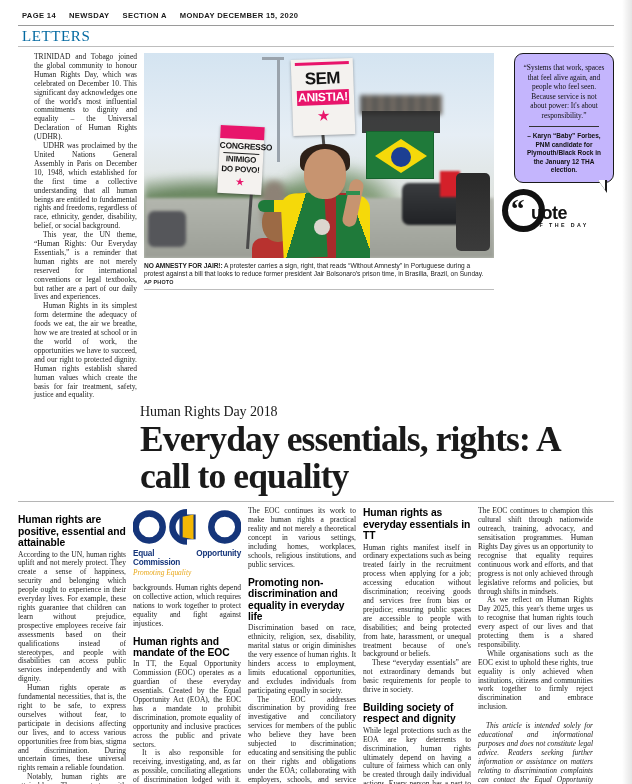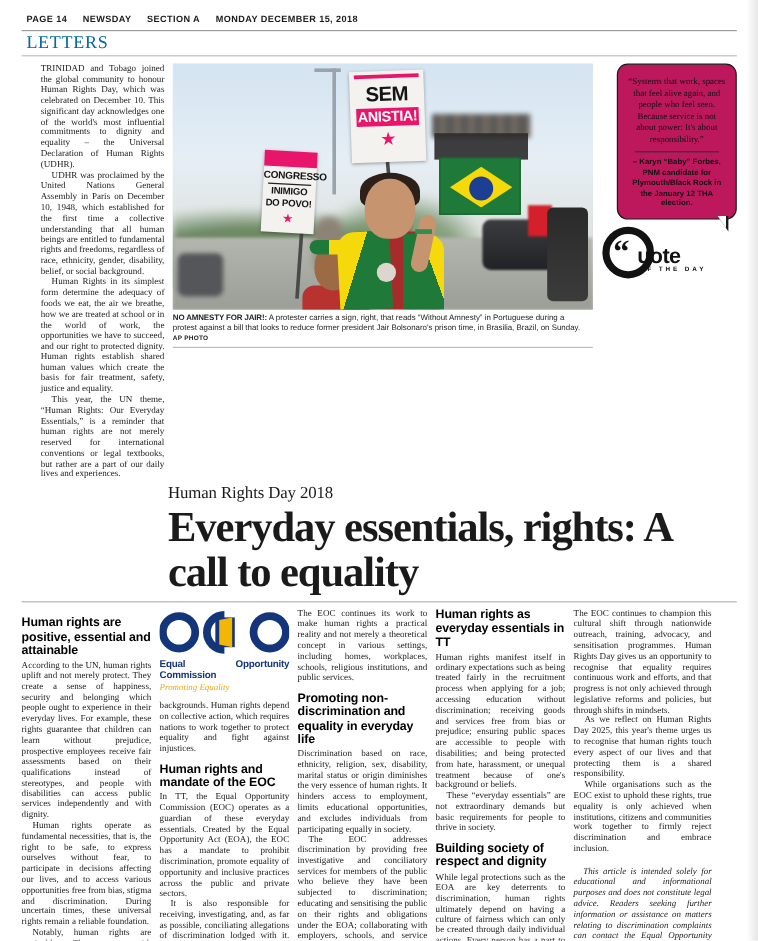--- a/index.html
+++ b/index.html
@@ -142,21 +142,21 @@
     font-size:6.6px; line-height:8.1px; color:#232323;
     padding-top:4px; padding-right:2px;
   }
   .caption b { font-weight:800; letter-spacing:-.1px; }
   .credit { font-weight:800; font-size:5.4px; letter-spacing:.2px; }
 
   
   .quote-col { width:128px; padding-left:8px; position:relative; }
   .bubble {
     position:relative; border:1.6px solid #1a1a1a; border-radius:9px;
-    padding:9px 8px 7px 8px; background:#be185d; width:100px; margin-left:12px;
+    padding:9px 8px 7px 8px; background:#c4b5fd; width:100px; margin-left:12px;
   }
   .bubble .qtext {
     font-family:"Liberation Serif", serif; font-size:7.4px; line-height:9.5px;
     text-align:center; color:#111;
   }
   .bubble .divider { border-top:1px solid #333; margin:6px 6px 5px 6px; }
   .bubble .attr {
     font-family:"Liberation Sans", sans-serif; font-weight:700;
     font-size:6.5px; line-height:8.6px; text-align:center; color:#111;
   }
@@ -225,33 +225,33 @@
 </style>
 </head>
 <body>
 
 <div class="page">
 
   <div class="masthead">
     <span>PAGE 14</span>
     <span>NEWSDAY</span>
     <span>SECTION A</span>
-    <span>MONDAY DECEMBER 15, 2018</span>
+    <span>MONDAY DECEMBER 15, 2020</span>
   </div>
   <div class="rule-thin"></div>
   <div class="section-word">LETTERS</div>
   <div class="rule-thin2"></div>
 
   <div class="topblock">
 
     <div class="col-narrow body-col">
       <p class="first">TRINIDAD and Tobago joined the global community to honour Human Rights Day, which was celebrated on December 10. This significant day acknowledges one of the world's most influential commitments to dignity and equality – the Universal Declaration of Human Rights (UDHR).</p>
       <p>UDHR was proclaimed by the United Nations General Assembly in Paris on December 10, 1948, which established for the first time a collective understanding that all human beings are entitled to fundamental rights and freedoms, regardless of race, ethnicity, gender, disability, belief, or social background.</p>
+      <p>This year, the UN theme, “Human Rights: Our Everyday Essentials,” is a reminder that human rights are not merely reserved for international conventions or legal textbooks, but rather are a part of our daily lives and experiences.</p>
       <p>Human Rights in its simplest form determine the adequacy of foods we eat, the air we breathe, how we are treated at school or in the world of work, the opportunities we have to succeed, and our right to protected dignity. Human rights establish shared human values which create the basis for fair treatment, safety, justice and equality.</p>
-      <p>This year, the UN theme, “Human Rights: Our Everyday Essentials,” is a reminder that human rights are not merely reserved for international conventions or legal textbooks, but rather are a part of our daily lives and experiences.</p>
     </div>
 
     <div class="photo-wrap">
       <div class="photo">
         <div class="sky"></div>
         <div class="treeline"></div>
         <div class="treeline2"></div>
         <div class="road"></div>
         <div class="pole"></div>
         <div class="pole-arm"></div>

